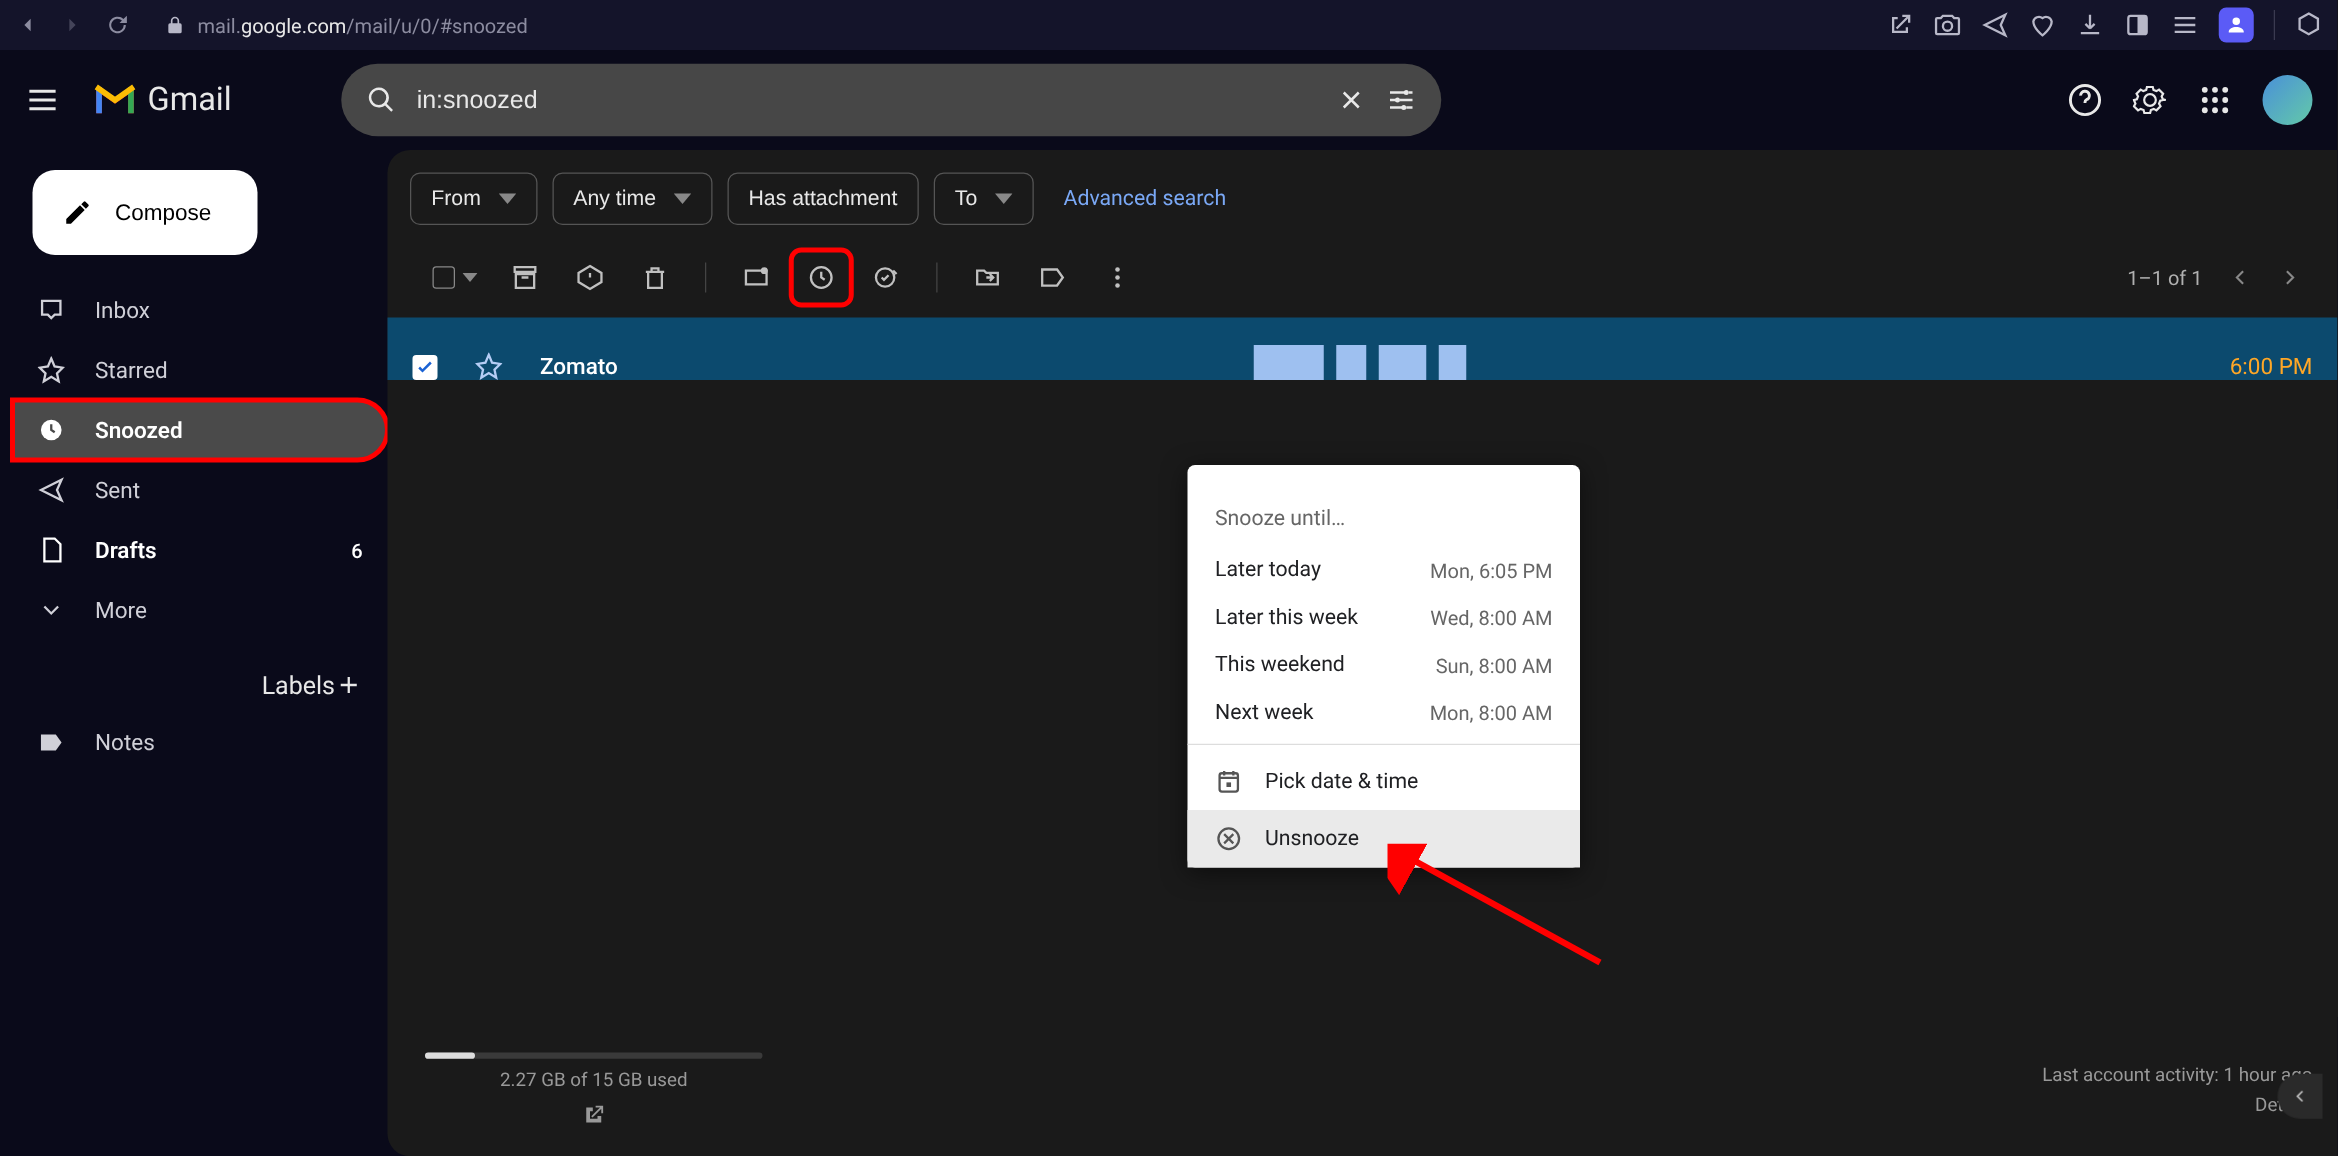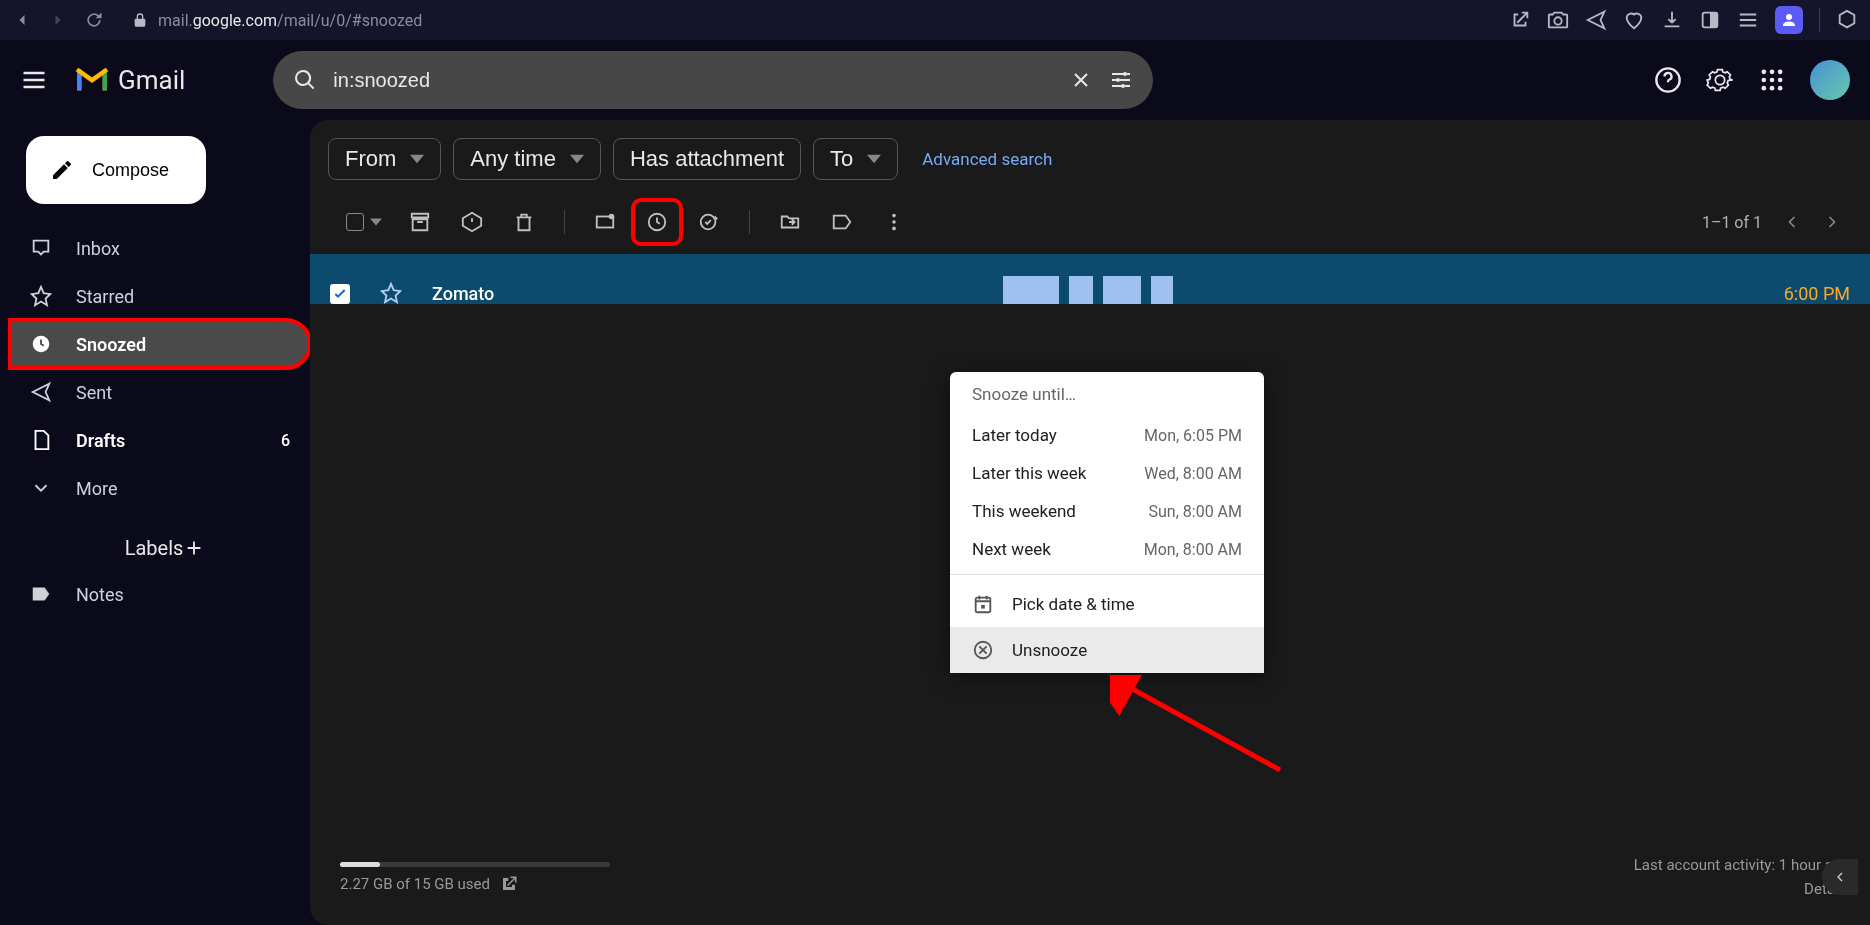--- a/index.html
+++ b/index.html
@@ -112,21 +112,21 @@
 }
 .nav-item svg { width: 22px; height: 22px; fill: #d0d0d8; }
 .nav-item.active { background: #4a4a4a; color: #fff; font-weight: 600; }
 .nav-item.active svg { fill: #fff; }
 .nav-item.highlighted { outline: 4px solid #ff0000; outline-offset: -2px; }
 .nav-item .count { margin-left: auto; font-size: 16px; font-weight:500; }
 .nav-item.bold { font-weight: 600; color: #fff; }
 .labels-header {
   display: flex;
   align-items: center;
-  justify-content: center;
+  justify-content: flex-end;
   padding: 24px 20px 10px 30px;
   font-size: 20px;
   color: #e8e8e8;
 }
 .labels-header svg { width: 22px; height: 22px; fill: #e8e8e8; cursor: pointer; }
 
 
 .main {
   flex: 1;
   background: #1a1a1a;
@@ -145,21 +145,21 @@
 .filter-chip {
   height: 42px;
   border: 1px solid #555;
   border-radius: 8px;
   background: transparent;
   color: #e8e8e8;
   padding: 14px 16px;
   display: flex;
   align-items: center;
   gap: 14px;
-  font-size: 22px;
+  font-size: 17px;
   cursor: pointer;
 }
 .filter-chip svg { width: 14px; height: 14px; fill: #888; }
 .advanced-link { color: #7aa8f5; font-size: 17px; margin-left: 12px; cursor: pointer; }
 
 .toolbar {
   display: flex;
   align-items: center;
   gap: 8px;
   padding: 12px 18px;
@@ -211,21 +211,21 @@
   top: 252px;
   left: 640px;
   width: 314px;
   background: #fff;
   color: #202124;
   border-radius: 6px;
   box-shadow: 0 4px 20px rgba(0,0,0,0.5);
   font-size: 17px;
   z-index: 100;
 }
-.snooze-menu .menu-title { padding: 12px 22px 12px 22px; color: #666; }
+.snooze-menu .menu-title { padding: 33px 22px 12px 22px; color: #666; }
 .snooze-menu .menu-item {
   display: flex;
   align-items: center;
   justify-content: space-between;
   padding: 9px 22px;
   cursor: pointer;
 }
 .snooze-menu .menu-item .time { color: #666; font-size:16px; }
 .snooze-menu .menu-sep { height: 1px; background: #ddd; margin: 6px 0; }
 .snooze-menu .menu-item-icon { display:flex; align-items:center; gap:18px; padding:12px 22px; cursor:pointer; }
@@ -236,21 +236,21 @@
 .footer {
   margin-top: auto;
   padding: 16px 20px 24px 30px;
   display: flex;
   align-items: center;
   color: #999;
   font-size: 15px;
 }
 .storage-bar { width: 270px; height: 5px; background: #3a3a3a; border-radius: 3px; margin-bottom: 8px; }
 .storage-bar .fill { width: 40px; height: 100%; background: #ddd; border-radius: 3px; }
-.storage-text { display:flex; gap:10px; align-items:center;}
+.storage-text { display:flex; gap:10px; align-items:center;flex-direction:column;}
 .storage-text svg{width:18px;height:18px;fill:#999;}
 .footer .policies { position:absolute; left:50%; transform:translateX(-50%); top:500px; color:#999; font-size:15px;}
 .activity { margin-left:auto; text-align:right; line-height:1.6;}
 
 
 .red-arrow {
   position: absolute;
   top: 555px;
   left: 800px;
   width: 180px;

